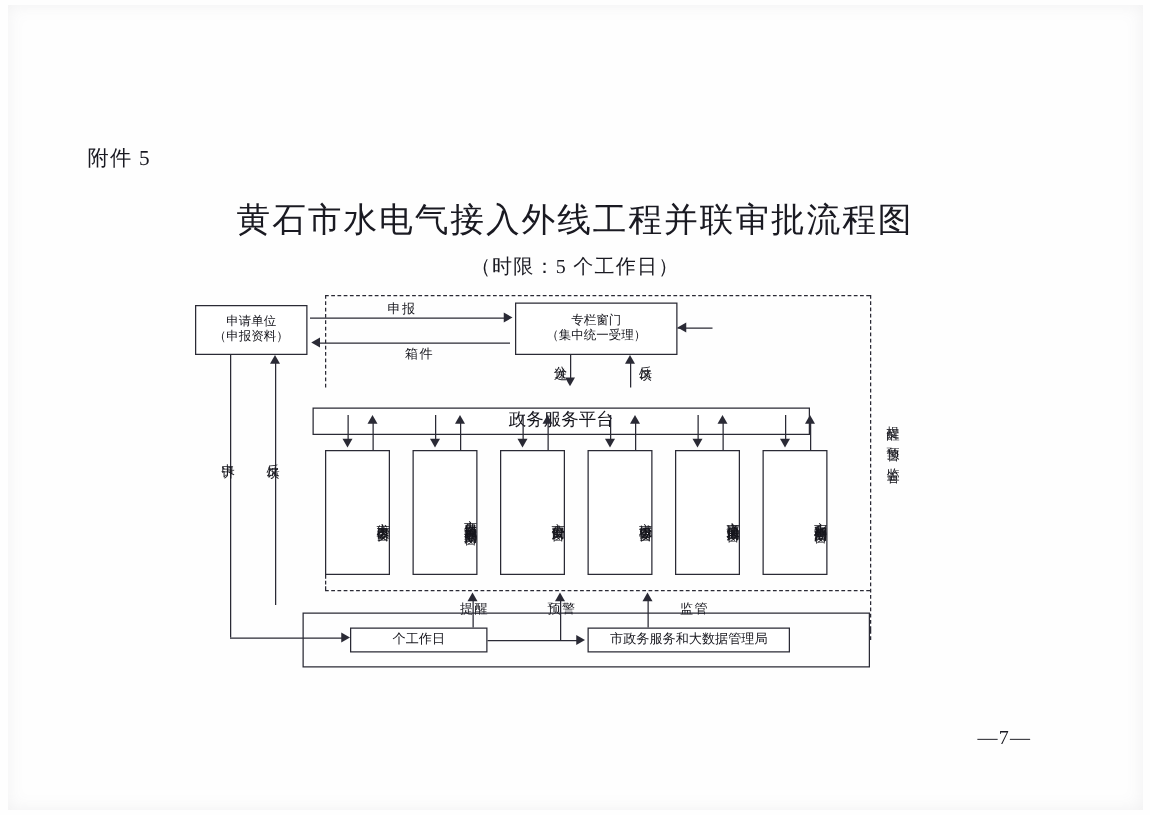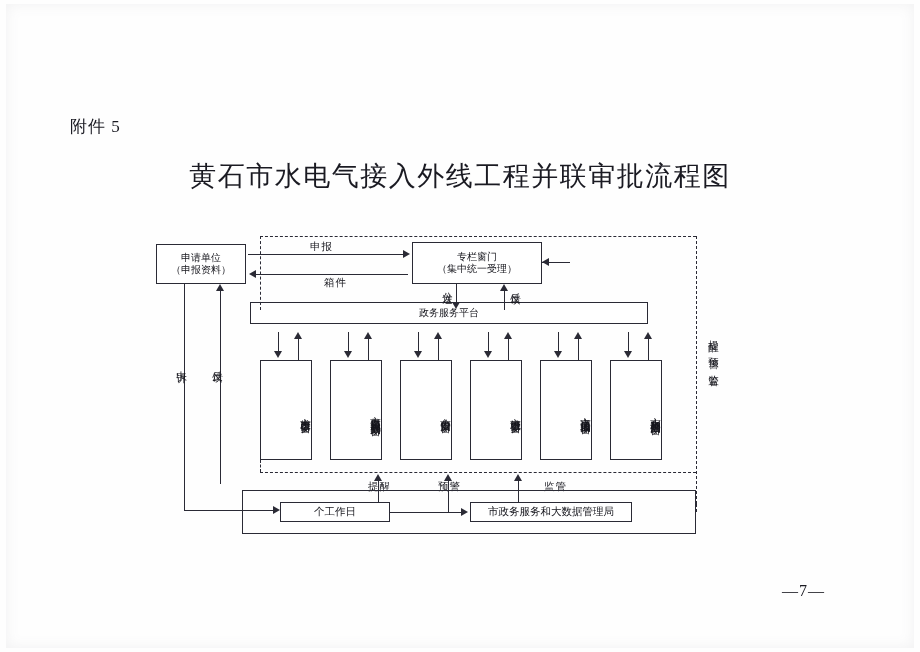--- a/index.html
+++ b/index.html
@@ -156,20 +156,21 @@
   }
 </style>
 </head>
 <body>
 
 <div id="page">
 
   <div class="attachment-label">附件 5</div>
 
   <div class="doc-title">黄石市水电气接入外线工程并联审批流程图</div>
+  <div class="doc-subtitle">（时限：5 个工作日）</div>
 
   <div id="diagram">
 
     <div class="box two-line" style="left:272px; top:10px; width:130px; height:42px;">
       <span>专栏窗门</span>
       <span>（集中统一受理）</span>
     </div>
 
     <div class="box two-line" style="left:16px; top:12px; width:90px; height:40px;">
       <span>申请单位</span>
@@ -177,21 +178,21 @@
     </div>
 
     <div class="ln h" style="left:108px; top:22px; width:156px;"></div>
     <div class="ar right" style="left:263px; top:18px;"></div>
     <div class="plain-h" style="left:170px; top:8px;">申报</div>
 
     <div class="ln h" style="left:116px; top:42px; width:152px;"></div>
     <div class="ar left" style="left:109px; top:38px;"></div>
     <div class="plain-h" style="left:184px; top:44px;">箱件</div>
 
-    <div class="box" style="left:110px; top:70px; width:398px; height:22px; font-size:10px;">
+    <div class="box" style="left:110px; top:94px; width:398px; height:22px; font-size:14px;">
       <span>政务服务平台</span>
     </div>
 
     <div class="ln v" style="left:316px; top:52px; height:19px;"></div>
     <div class="ar down" style="left:312px; top:70px;"></div>
     <div class="plain-v" style="left:300px; top:52px;">分送</div>
 
     <div class="ln v" style="left:364px; top:58px; height:20px;"></div>
     <div class="ar up" style="left:360px; top:52px;"></div>
     <div class="plain-v" style="left:368px; top:52px;">反馈</div>

